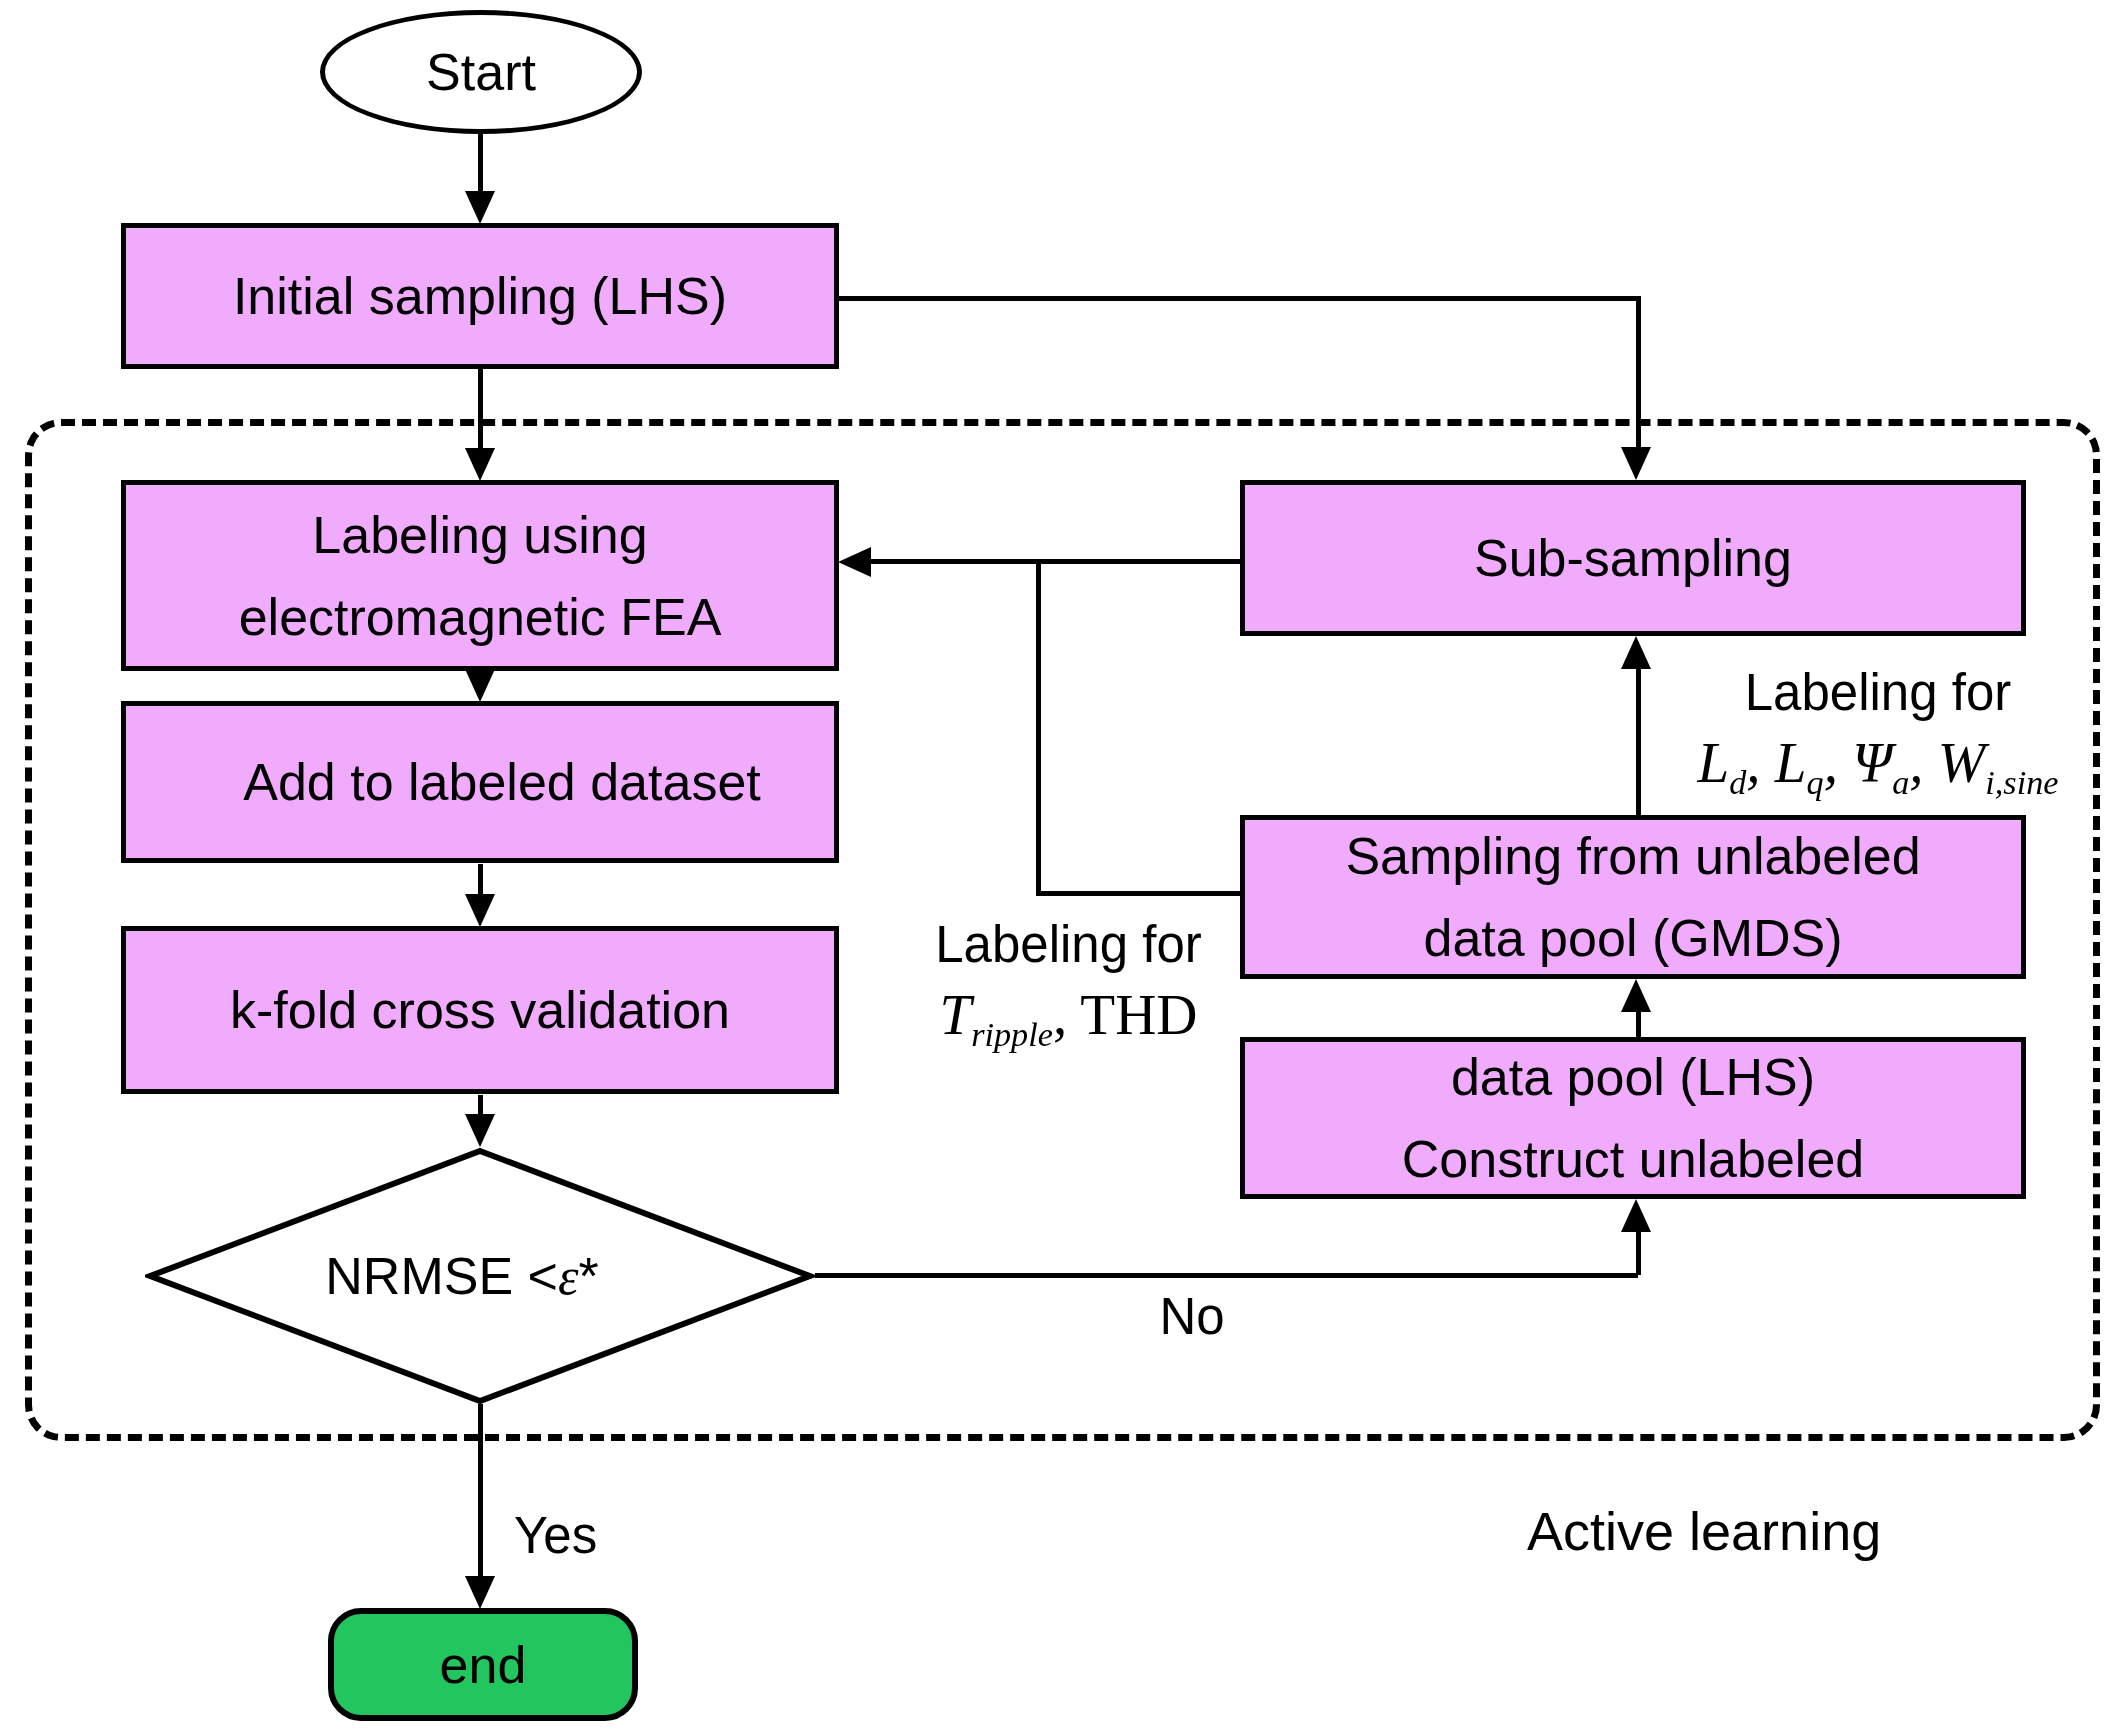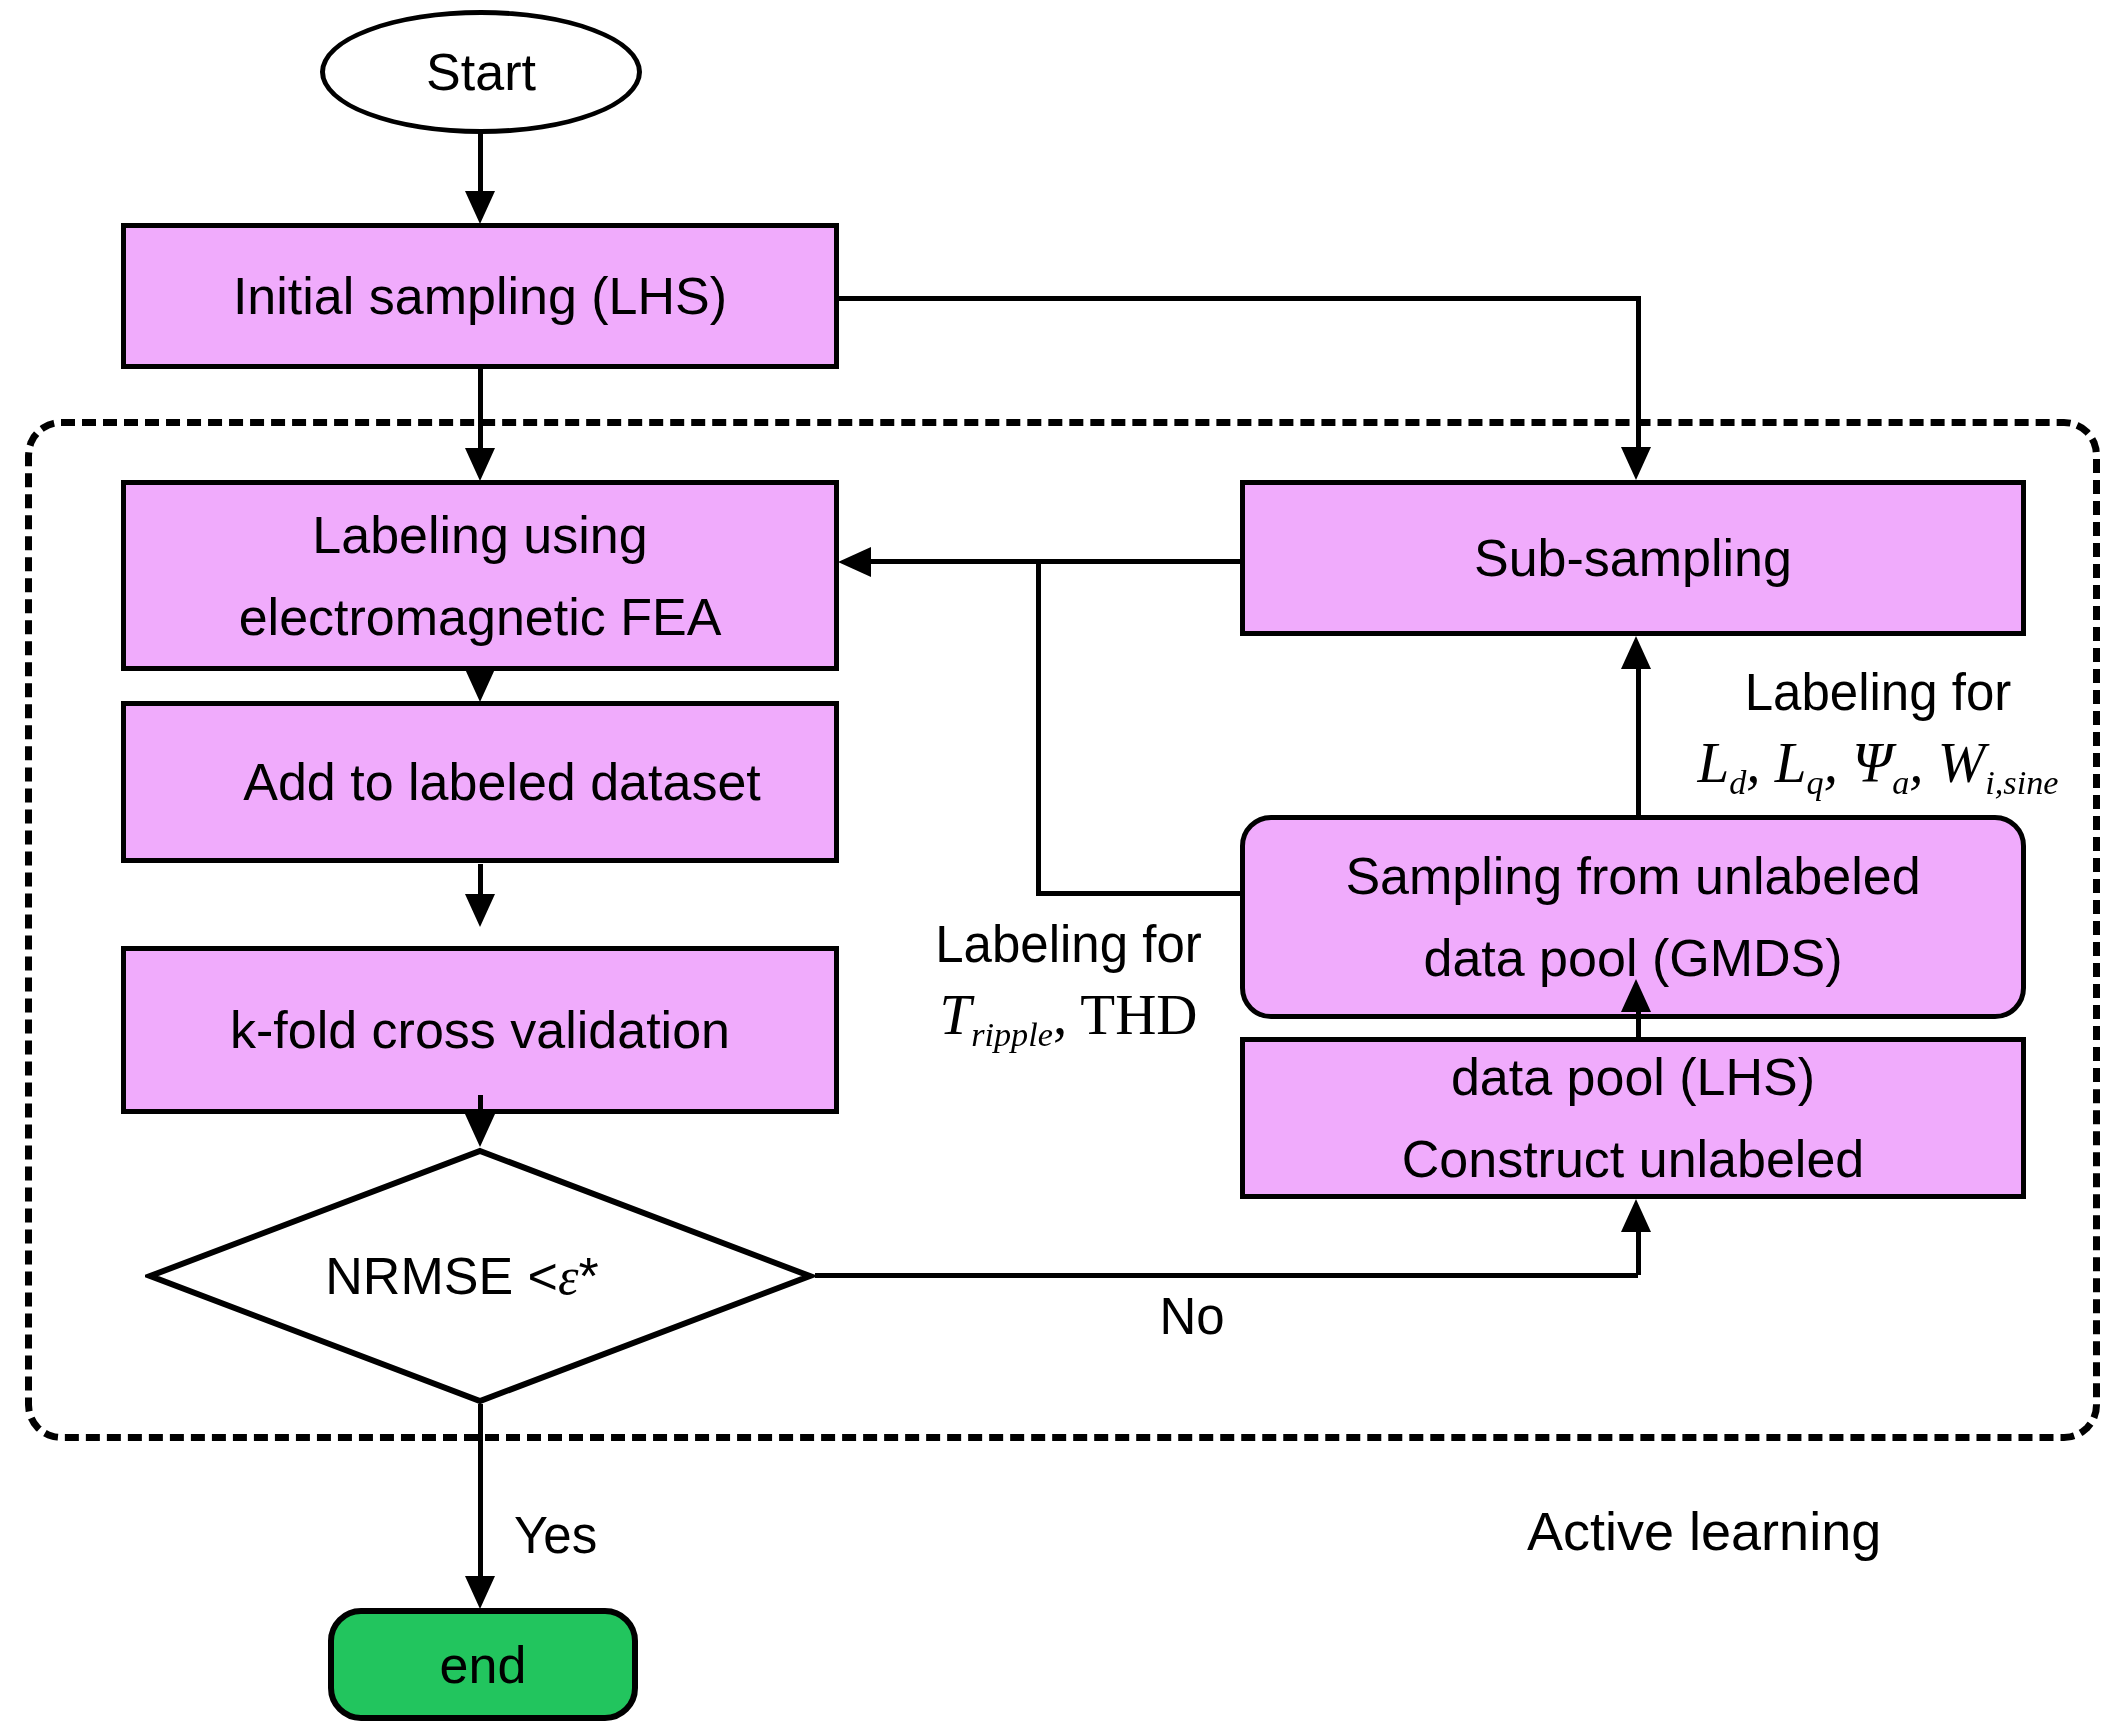--- a/index.html
+++ b/index.html
@@ -71,40 +71,40 @@
 
   <div class="box two-line" style="left:121px;top:480px;width:718px;height:191px;">
     <span>Labeling using</span>
     <span>electromagnetic FEA</span>
   </div>
 
   <div class="box" style="left:121px;top:701px;width:718px;height:162px;padding-left:44px;">
     <span>Add to labeled dataset</span>
   </div>
 
-  <div class="box" style="left:121px;top:926px;width:718px;height:168px;margin-top:20px;">
+  <div class="box" style="left:121px;top:926px;width:718px;height:168px;">
     <span>k-fold cross validation</span>
   </div>
 
   <svg class="diamond-wrap" viewBox="0 0 900 346">
     <polygon points="450,5 893,173 450,341 7,173" fill="#ffffff" stroke="#000000" stroke-width="8"></polygon>
   </svg>
   <div class="diamond-text">
     <span><span>NRMSE &lt;</span><span class="eps">ε</span><span>*</span></span>
   </div>
 
   <div class="endbox">
     <span>end</span>
   </div>
 
   <div class="box" style="left:1240px;top:480px;width:786px;height:156px;">
     <span>Sub-sampling</span>
   </div>
 
-  <div class="box two-line" style="left:1240px;top:815px;width:786px;height:204px;border-radius:31px;">
+  <div class="box two-line" style="left:1240px;top:815px;width:786px;height:164px;">
     <span>Sampling from unlabeled</span>
     <span>data pool (GMDS)</span>
   </div>
 
   <div class="box two-line" style="left:1240px;top:1037px;width:786px;height:162px;">
     <span>data pool (LHS)</span>
     <span>Construct unlabeled</span>
   </div>
 
   <div class="vline" style="left:478px;top:132px;height:62px;"></div>

